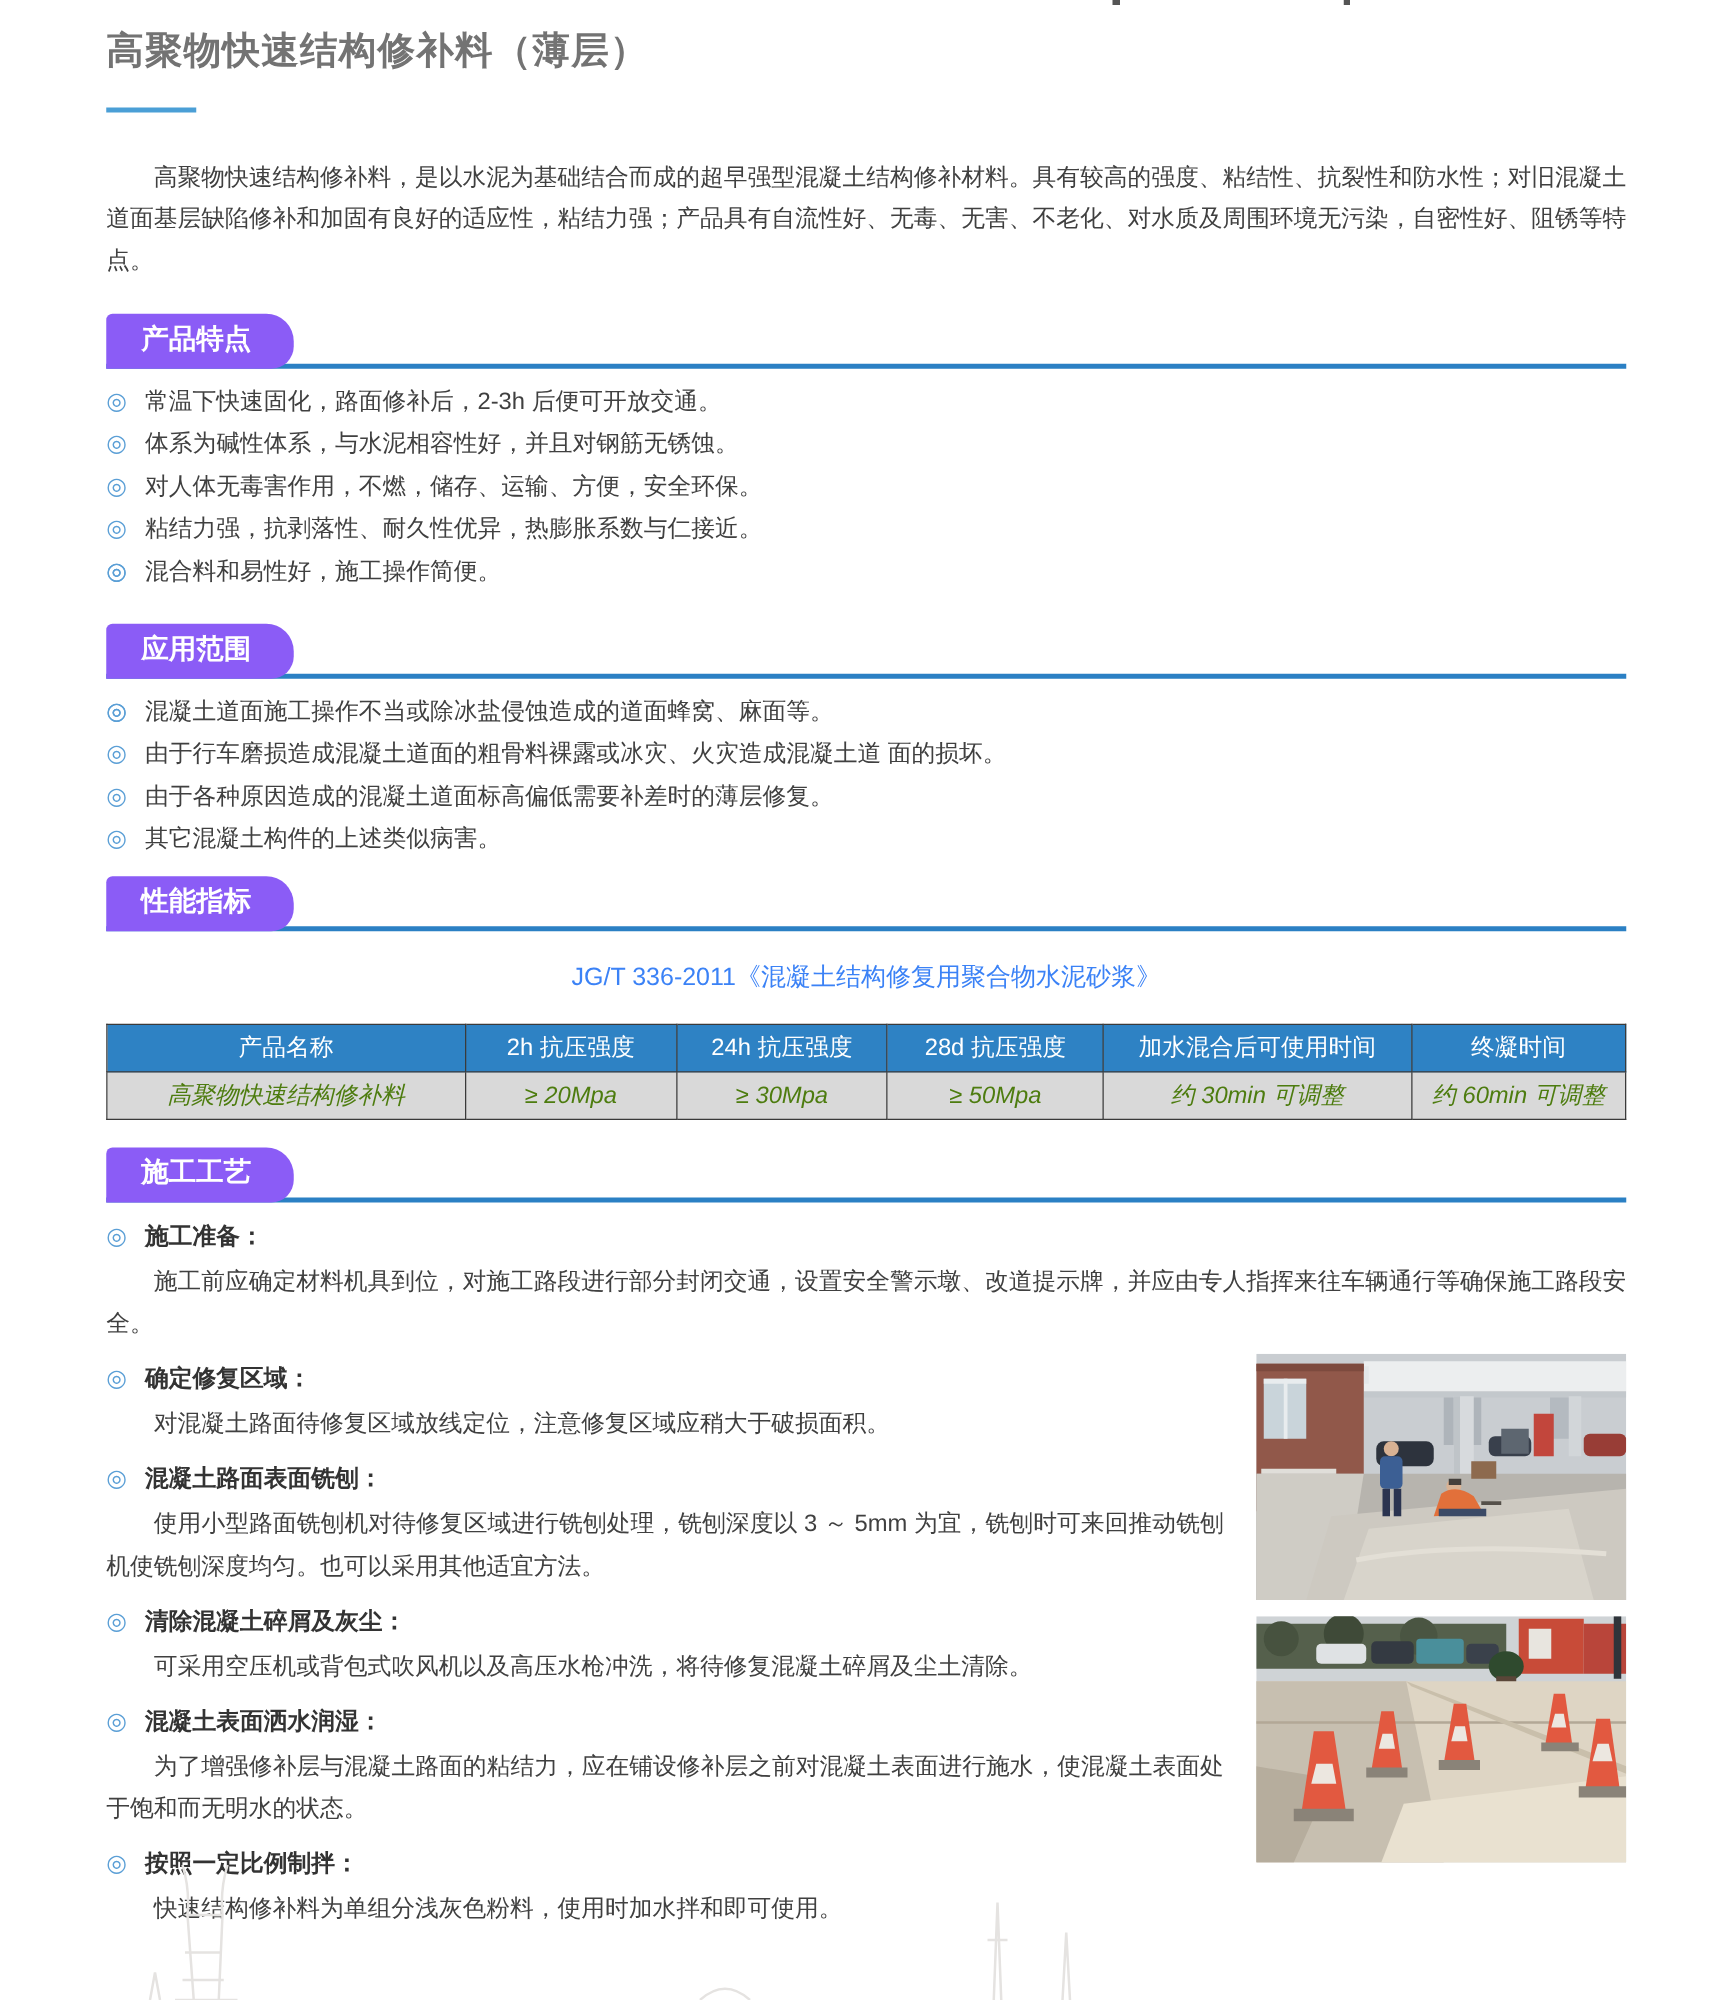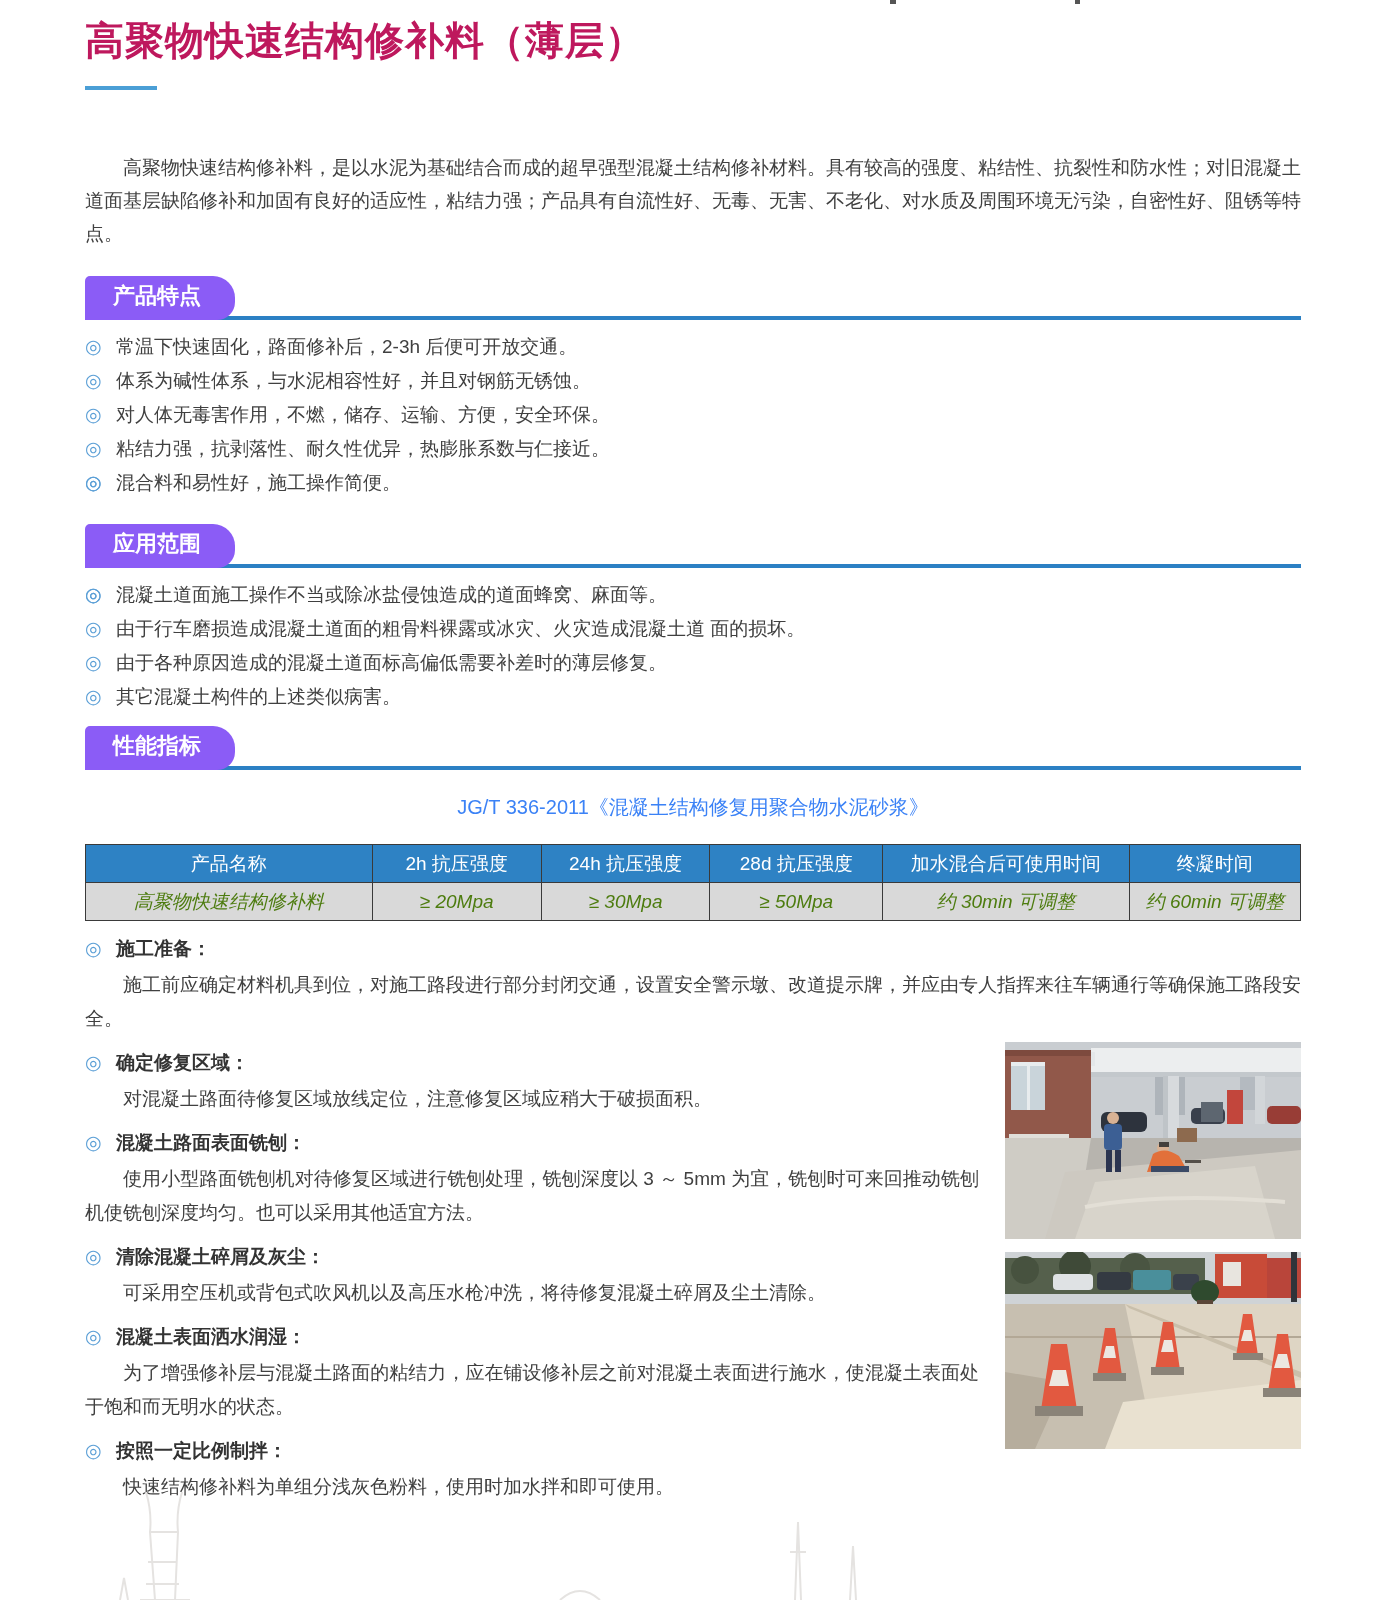--- a/index.html
+++ b/index.html
@@ -7,27 +7,27 @@
   .page {
     position:relative; width:1384px; height:1600px; background:#ffffff;
     font-family:"Liberation Sans", sans-serif; color:#3f3f3f; overflow:hidden;
   }
   .content { position:absolute; left:85px; top:0; width:1216px; }
 
   
   .top-speck { position:absolute; top:0; height:4px; width:6px; background:#555; }
 
   .doc-title {
-    margin-top:24px; font-size:39px; font-weight:bold; color:#be185d; letter-spacing:1px;
+    margin-top:24px; font-size:30px; font-weight:bold; color:#737373; letter-spacing:1px;
     line-height:34px;
   }
   .title-rule { margin-top:28px; width:72px; height:4px; background:#4b9fd6; }
 
   .intro {
-    margin-top:61px; font-size:19px; line-height:33px; text-indent:2em;
+    margin-top:36px; font-size:19px; line-height:33px; text-indent:2em;
     text-align:justify; color:#404040;
   }
 
   .section-header { position:relative; height:44px; }
   .m-features { margin-top:26px; }
   .m-apps { margin-top:28px; }
   .m-perf { margin-top:16px; }
   .m-proc { margin-top:22px; }
   .section-rule { position:absolute; left:0; right:0; bottom:0; height:4px; background:#2b80c4; }
   .section-tab {
@@ -128,20 +128,24 @@
         <td>高聚物快速结构修补料</td>
         <td>≥ 20Mpa</td>
         <td>≥ 30Mpa</td>
         <td>≥ 50Mpa</td>
         <td>约 30min 可调整</td>
         <td>约 60min 可调整</td>
       </tr>
     </tbody>
       </table>
 
+    <div class="section-header m-proc">
+      <div class="section-rule"></div>
+      <div class="section-tab">施工工艺</div>
+    </div>
 
     <div class="process-body">
 
       <div class="step-label"><span class="bullet">◎</span><span>施工准备：</span></div>
       <p class="step-text">施工前应确定材料机具到位，对施工路段进行部分封闭交通，设置安全警示墩、改道提示牌，并应由专人指挥来往车辆通行等确保施工路段安全。</p>
 
       <div class="photo-col">
         <svg class="photo" viewBox="0 0 296 197" role="img" aria-label="施工现场：加油站内工人浇筑修补薄层">
           <rect x="0" y="0" width="296" height="197" fill="#c9cdd1"></rect>
           <rect x="150" y="28" width="30" height="45" fill="#aeb4ba"></rect>

